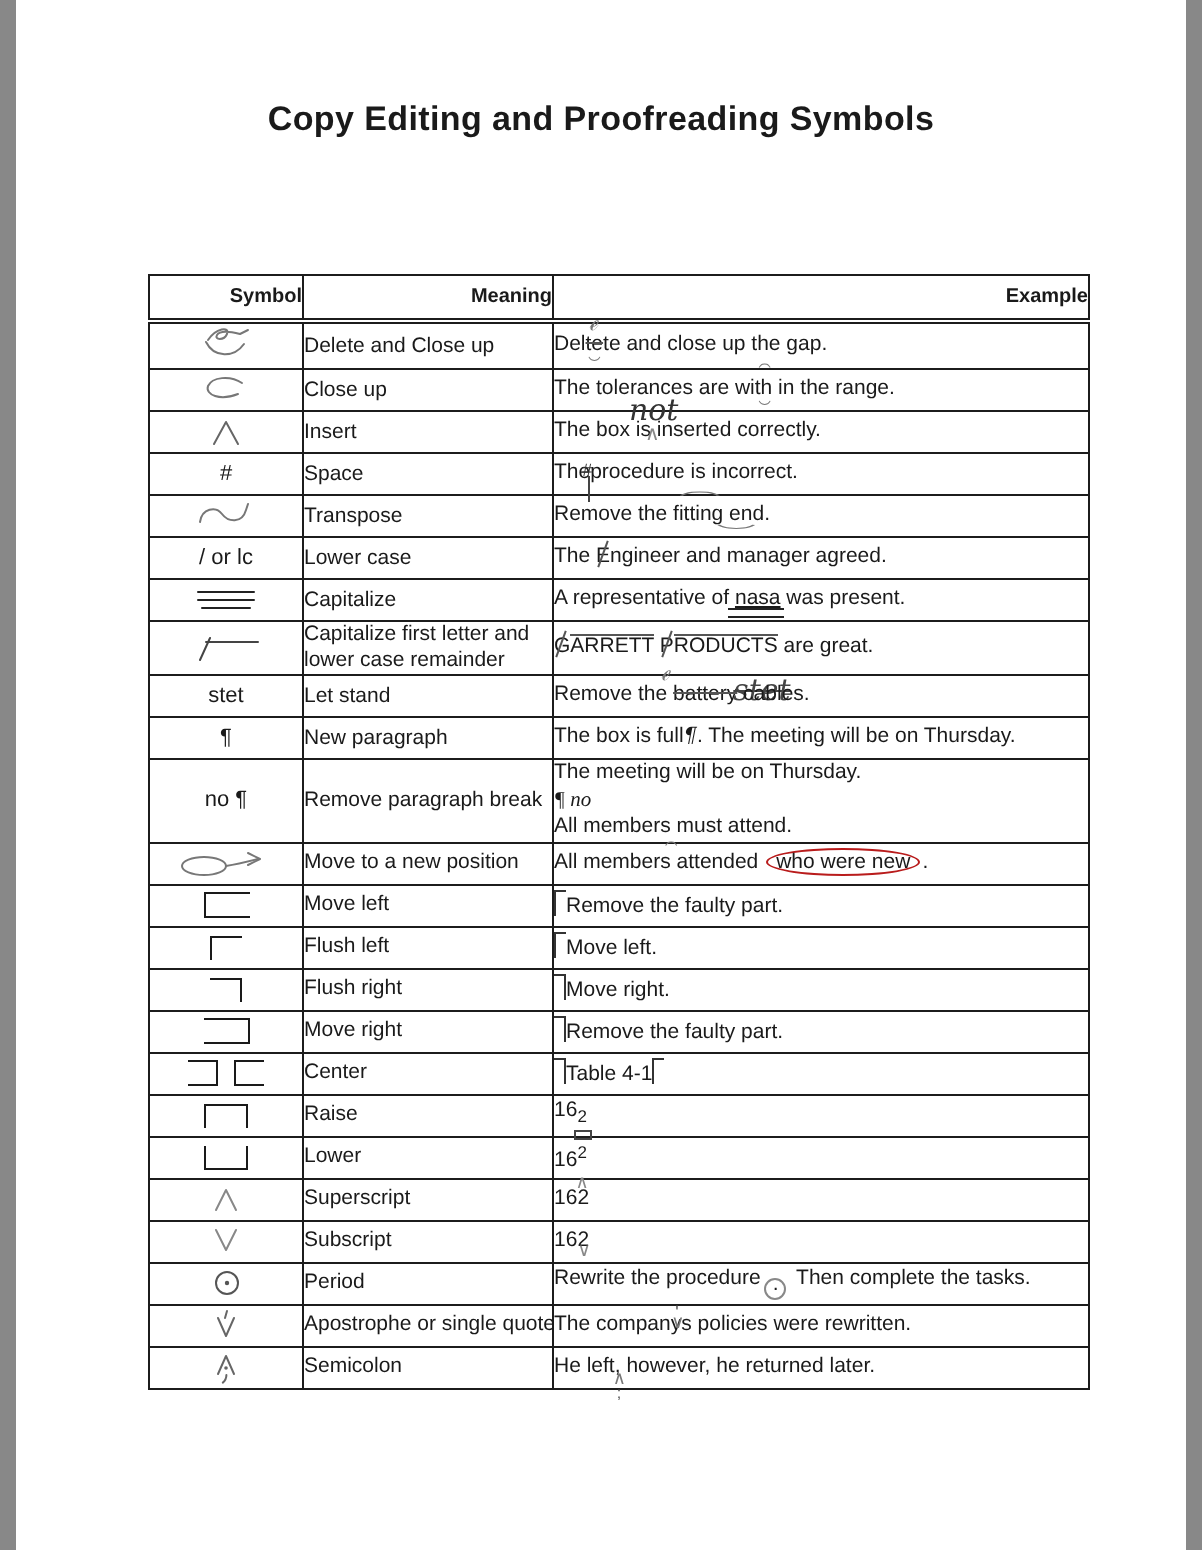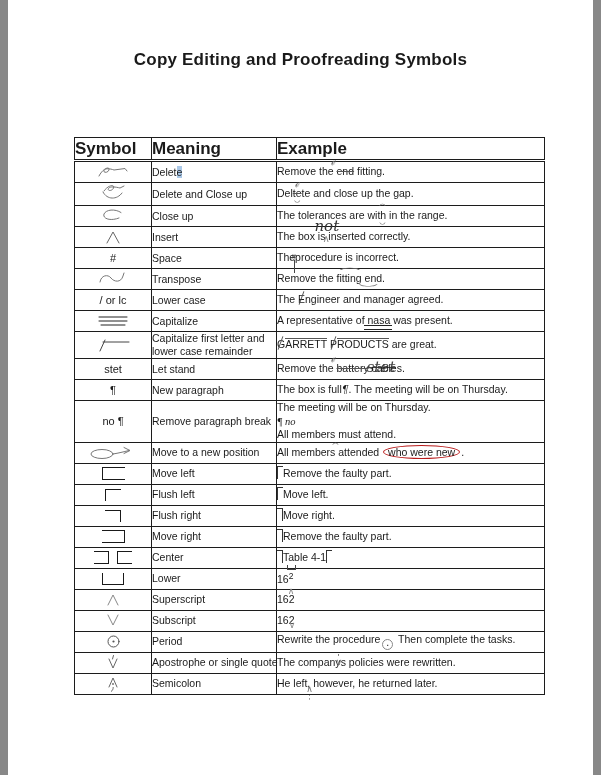--- a/index.html
+++ b/index.html
@@ -3,21 +3,21 @@
 <meta charset="utf-8">
 <style>
   html,body{margin:0;padding:0;background:#888;}
   .page{position:relative;width:585px;height:775px;background:#ffffff;margin:0 auto;
         font-family:"Liberation Sans",sans-serif;color:#1a1a1a;overflow:hidden;}
   .title{position:absolute;top:50px;left:0;width:100%;text-align:center;
          font-size:17px;font-weight:bold;letter-spacing:.2px;}
   table.symbols{position:absolute;top:137px;left:66px;width:470px;border-collapse:collapse;
         table-layout:fixed;font-size:10.5px;}
   table.symbols th, table.symbols td{border:1px solid #1c1c1c;vertical-align:middle;padding:0;}
-  table.symbols th{height:21px;font-size:17px;font-weight:bold;text-align:left;
+  table.symbols th{height:21px;font-size:10px;font-weight:bold;text-align:right;
         border-bottom:3px double #1c1c1c;}
   td.cell-symbol{text-align:center;height:20px;font-size:11px;}
   td.cell-meaning{padding:3px 2px 3px 8px;white-space:pre;line-height:13px;}
   td.cell-example{padding:3px 2px 3px 8px;}
   .ex-line{white-space:pre;line-height:13.5px;}
   .seg{position:relative;}
   .mlabel{position:absolute;top:-10px;left:-8px;font-family:"DejaVu Serif",serif;
           font-style:italic;font-size:15px;color:#333;white-space:pre;}
 
   
@@ -98,29 +98,20 @@
     </colgroup>
     <thead>
       <tr>
         <th>Symbol</th>
         <th>Meaning</th>
         <th>Example</th>
       </tr>
     </thead>
     <tbody>
         <tr>
-          <td class="cell-symbol"><span><svg class="sym-svg" width="36" height="18" viewBox="0 0 36 18">
-                <path d="M4 13 C8 5 15 3 14 7 C13 10 8 10 9 7.5 C10 5 15 5.5 19 7 L30 5.5 L32 8" fill="none" stroke-linecap="round" stroke-linejoin="round" stroke-width="1" stroke="#777"></path>
-              </svg></span></td>
-          <td class="cell-meaning"><span class="seg">Delet</span><span class="seg m-select">e</span></td>
-          <td class="cell-example">
-            <div class="ex-line"><span class="seg">Remove the </span><span class="seg m-strike-del">end</span><span class="seg"> fitting.</span></div>
-          </td>
-        </tr>
-        <tr>
           <td class="cell-symbol"><span><svg class="sym-svg" width="30" height="22" viewBox="0 0 30 22">
                 <path d="M6 8 C10 2 17 1 15.5 5 C14 8.5 9 8 10.5 5.5 C12 3 18 4 22 5 L26 3" fill="none" stroke-linecap="round" stroke-linejoin="round" stroke-width="1" stroke="#777"></path>
                 <path d="M5 9 C9 17 19 17 24 10" fill="none" stroke-linecap="round" stroke-linejoin="round" stroke-width="1" stroke="#777"></path>
               </svg></span></td>
           <td class="cell-meaning"><span class="seg">Delete and Close up</span></td>
           <td class="cell-example">
             <div class="ex-line"><span class="seg">Del</span><span class="seg m-delcloseup">te</span><span class="seg">te and close up the gap.</span></div>
           </td>
         </tr>
         <tr>
@@ -245,20 +236,27 @@
           </td>
         </tr>
         <tr>
           <td class="cell-symbol"><span><span class="box-icon i-center-l"></span><span class="box-icon i-center-r"></span></span></td>
           <td class="cell-meaning"><span class="seg">Center</span></td>
           <td class="cell-example">
             <div class="ex-line"><span class="seg m-bracket-tr"></span><span class="seg">Table 4-1</span><span class="seg m-bracket-tl"></span></div>
           </td>
         </tr>
         <tr>
+          <td class="cell-symbol"><span><span class="box-icon i-raise"></span></span></td>
+          <td class="cell-meaning"><span class="seg">Raise</span></td>
+          <td class="cell-example">
+            <div class="ex-line"><span class="seg">16</span><span class="seg m-raise2">2</span></div>
+          </td>
+        </tr>
+        <tr>
           <td class="cell-symbol"><span><span class="box-icon i-lower"></span></span></td>
           <td class="cell-meaning"><span class="seg">Lower</span></td>
           <td class="cell-example">
             <div class="ex-line"><span class="seg">16</span><span class="seg m-lower2">2</span></div>
           </td>
         </tr>
         <tr>
           <td class="cell-symbol"><span><svg class="sym-svg" width="22" height="15" viewBox="0 0 22 15">
                 <path d="M6 13 L11 3 L16 13" fill="none" stroke-linecap="round" stroke-linejoin="round" stroke-width="1" stroke="#888"></path>
               </svg></span></td>

